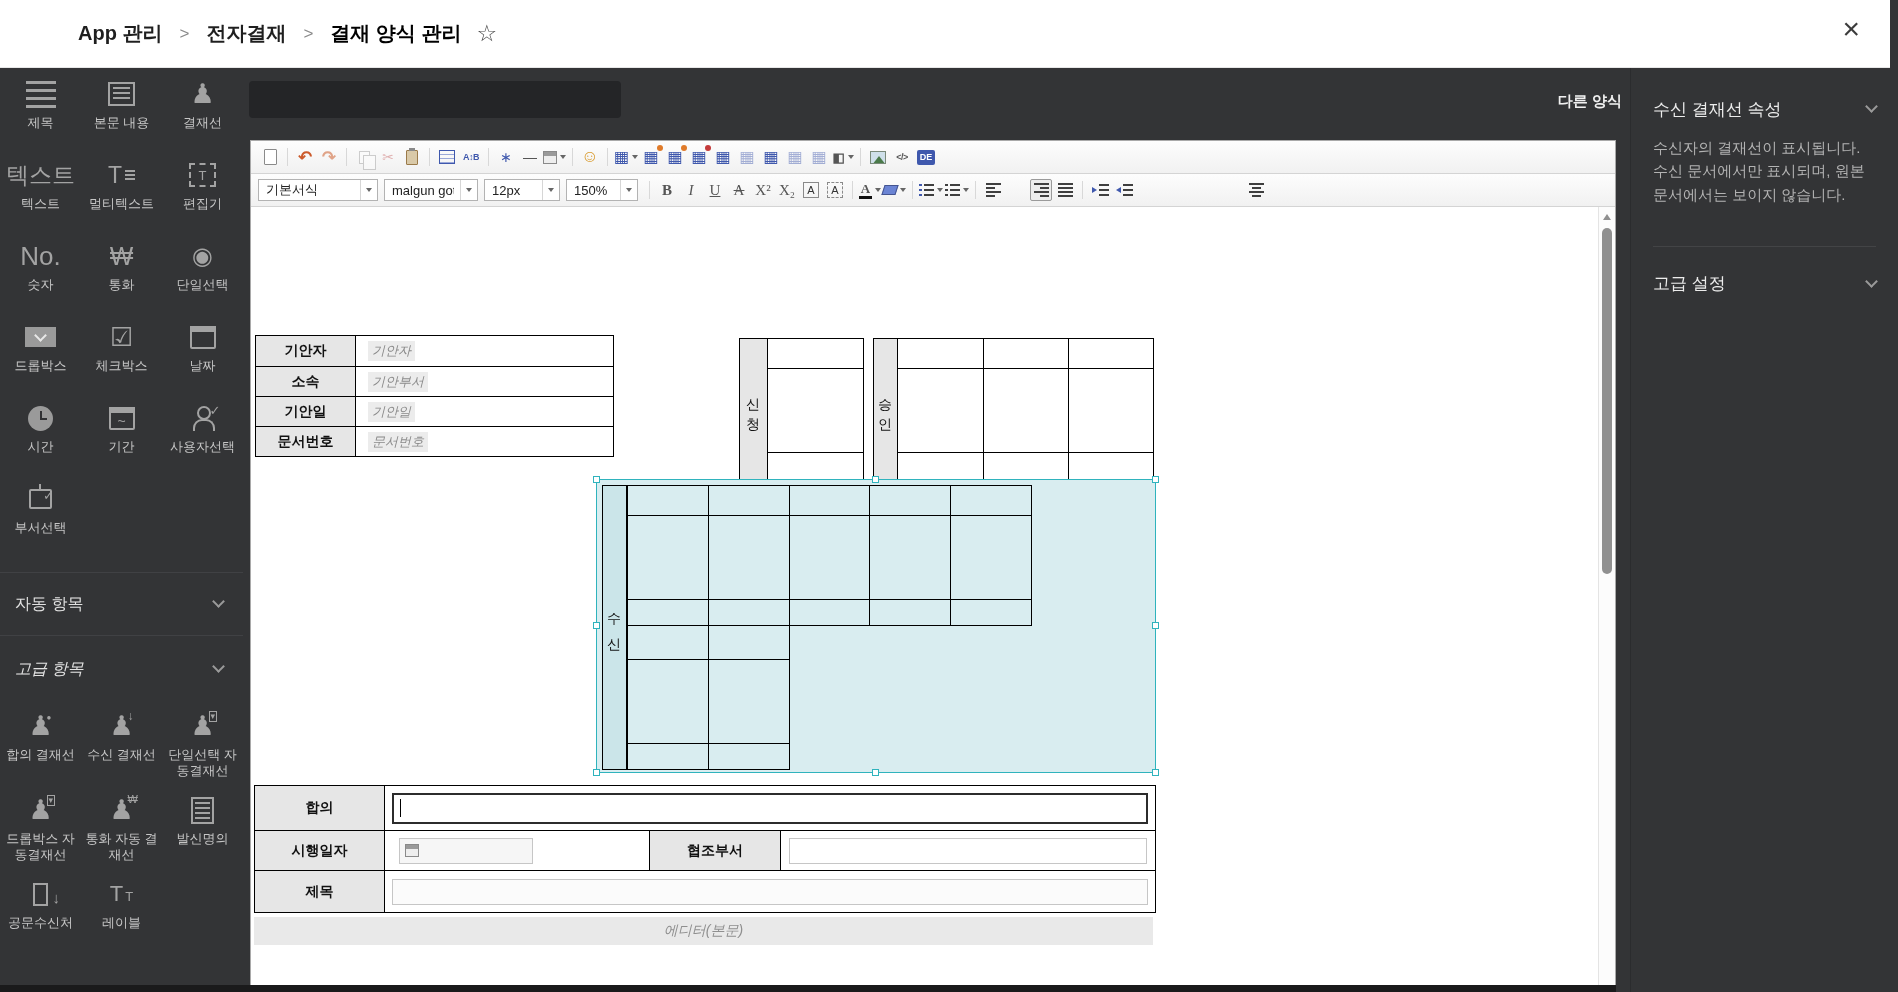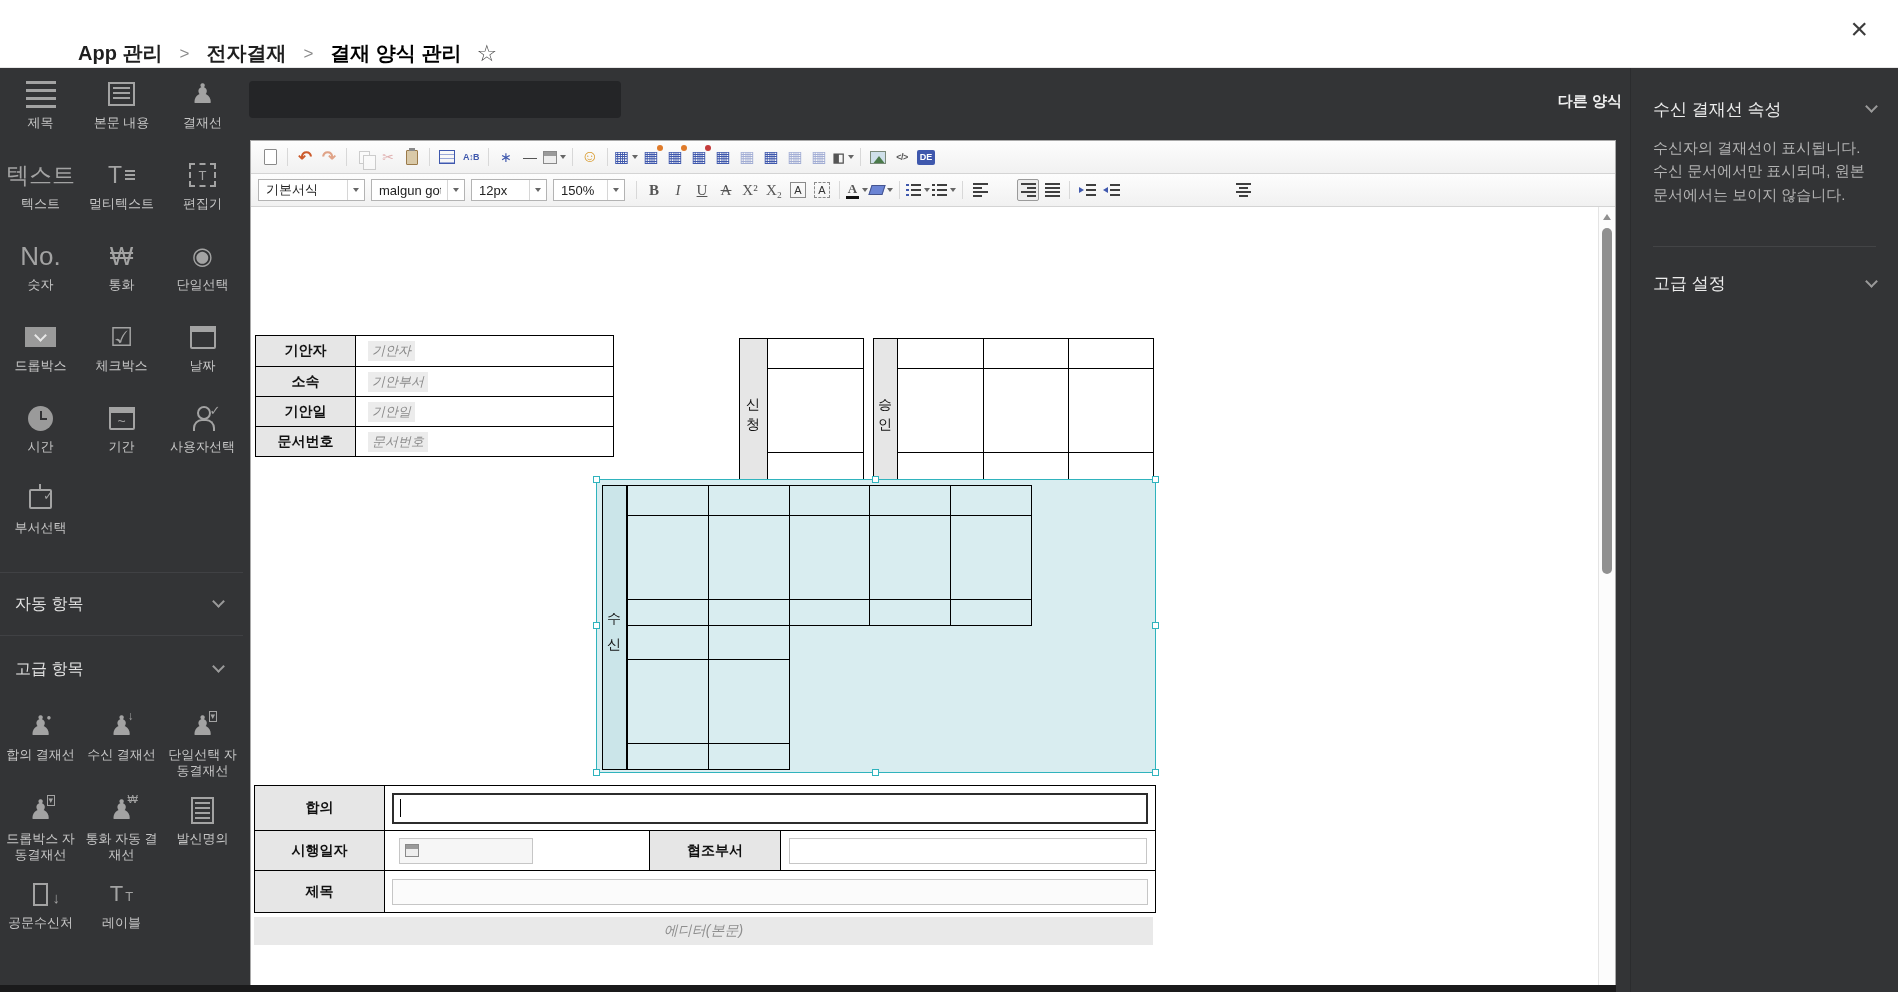--- a/index.html
+++ b/index.html
@@ -1,38 +1,38 @@
 <!DOCTYPE html>
 <html><head>
 <meta charset="utf-8">
 <style>
   * { box-sizing: border-box; margin: 0; padding: 0; }
   html,body { width:1898px; height:992px; overflow:hidden; background:#333436;
     font-family:"Liberation Sans","DejaVu Sans",sans-serif; }
   .app { position:relative; width:1898px; height:992px; }
 
   
-  .hdr { position:absolute; top:0; left:0; right:0; height:68px; background:#fff;
-    border-bottom:1px solid #e7e7e7; display:flex; align-items:flex-end; padding-left:78px; z-index:20; }
+  .hdr { position:absolute; top:0; left:0; right:8px; height:68px; background:#fff;
+    border-bottom:1px solid #e7e7e7; display:flex; align-items:center; padding-left:78px; z-index:20; }
   .crumb { font-size:20px; color:#1f1f1f; font-weight:600; cursor:pointer; }
   .crumb.last { font-weight:700; color:#000; }
   .csep { color:#8a8a8a; margin:0 17px; font-size:17px; }
   .star { font-size:23px; color:#4a4a4a; margin-left:15px; font-weight:400; cursor:pointer; }
   .closeb { position:absolute; right:30px; top:14px; font-size:30px; line-height:1; color:#3c3c3c;
     background:none; border:0; cursor:pointer; font-weight:400; }
 
   
   .workspace { position:absolute; top:68px; left:0; right:0; bottom:0; background:#333436; }
 
   
   .sidebar { position:absolute; left:0; top:0; bottom:0; width:243px; overflow:hidden; }
   .sec-head { display:flex; justify-content:space-between; align-items:center;
     padding:0 20px 0 15px; height:52px; margin-top:6px; font-size:16px; color:#e2e2e2; cursor:pointer; }
   .sec-head.mid { height:62px; margin-top:0; }
-  .sec-head.mid2 { height:66px; margin-top:0; }
+  .sec-head.mid2 { height:66px; margin-top:0;font-style:italic; }
   .chev { width:9px; height:9px; border-right:2px solid #9a9a9a; border-bottom:2px solid #9a9a9a;
     transform:rotate(45deg); margin-top:-5px; }
   .sdiv { height:1px; background:#404144; margin-top:18px; }
   .sgrid { display:grid; grid-template-columns:repeat(3,81px); }
   .sitem { height:81px; display:flex; flex-direction:column; align-items:center; padding-top:8px; cursor:pointer; }
   .sgrid.adv .sitem { height:84px; padding-top:6px; }
   .sico { height:36px; display:flex; align-items:center; justify-content:center; color:#a3a3a3;
     font-size:24px; position:relative; width:100%; }
   .slbl { font-size:13px; color:#c6c6c6; text-align:center; line-height:1.22; margin-top:3px; padding:0 2px; }
   
@@ -482,21 +482,21 @@
           <span class="tbi">
               <span class="ic-img"></span>
             </span>
           <span class="tbi tiny">&lt;/&gt;</span>
           <span class="tbi">
               <span class="ic-de">DE</span>
             </span>
         </div>
 
         <div class="tb">
-          <span class="tb-select" style="width:107px">
+          <span class="tb-select" style="width:120px">
               <span class="val">기본서식</span>
               <span class="arr">
                 <i class="ddarr" style="margin:0"></i>
               </span>
             </span>
           <span class="tb-select" style="width:94px">
               <span class="val">malgun got..</span>
               <span class="arr">
                 <i class="ddarr" style="margin:0"></i>
               </span>

